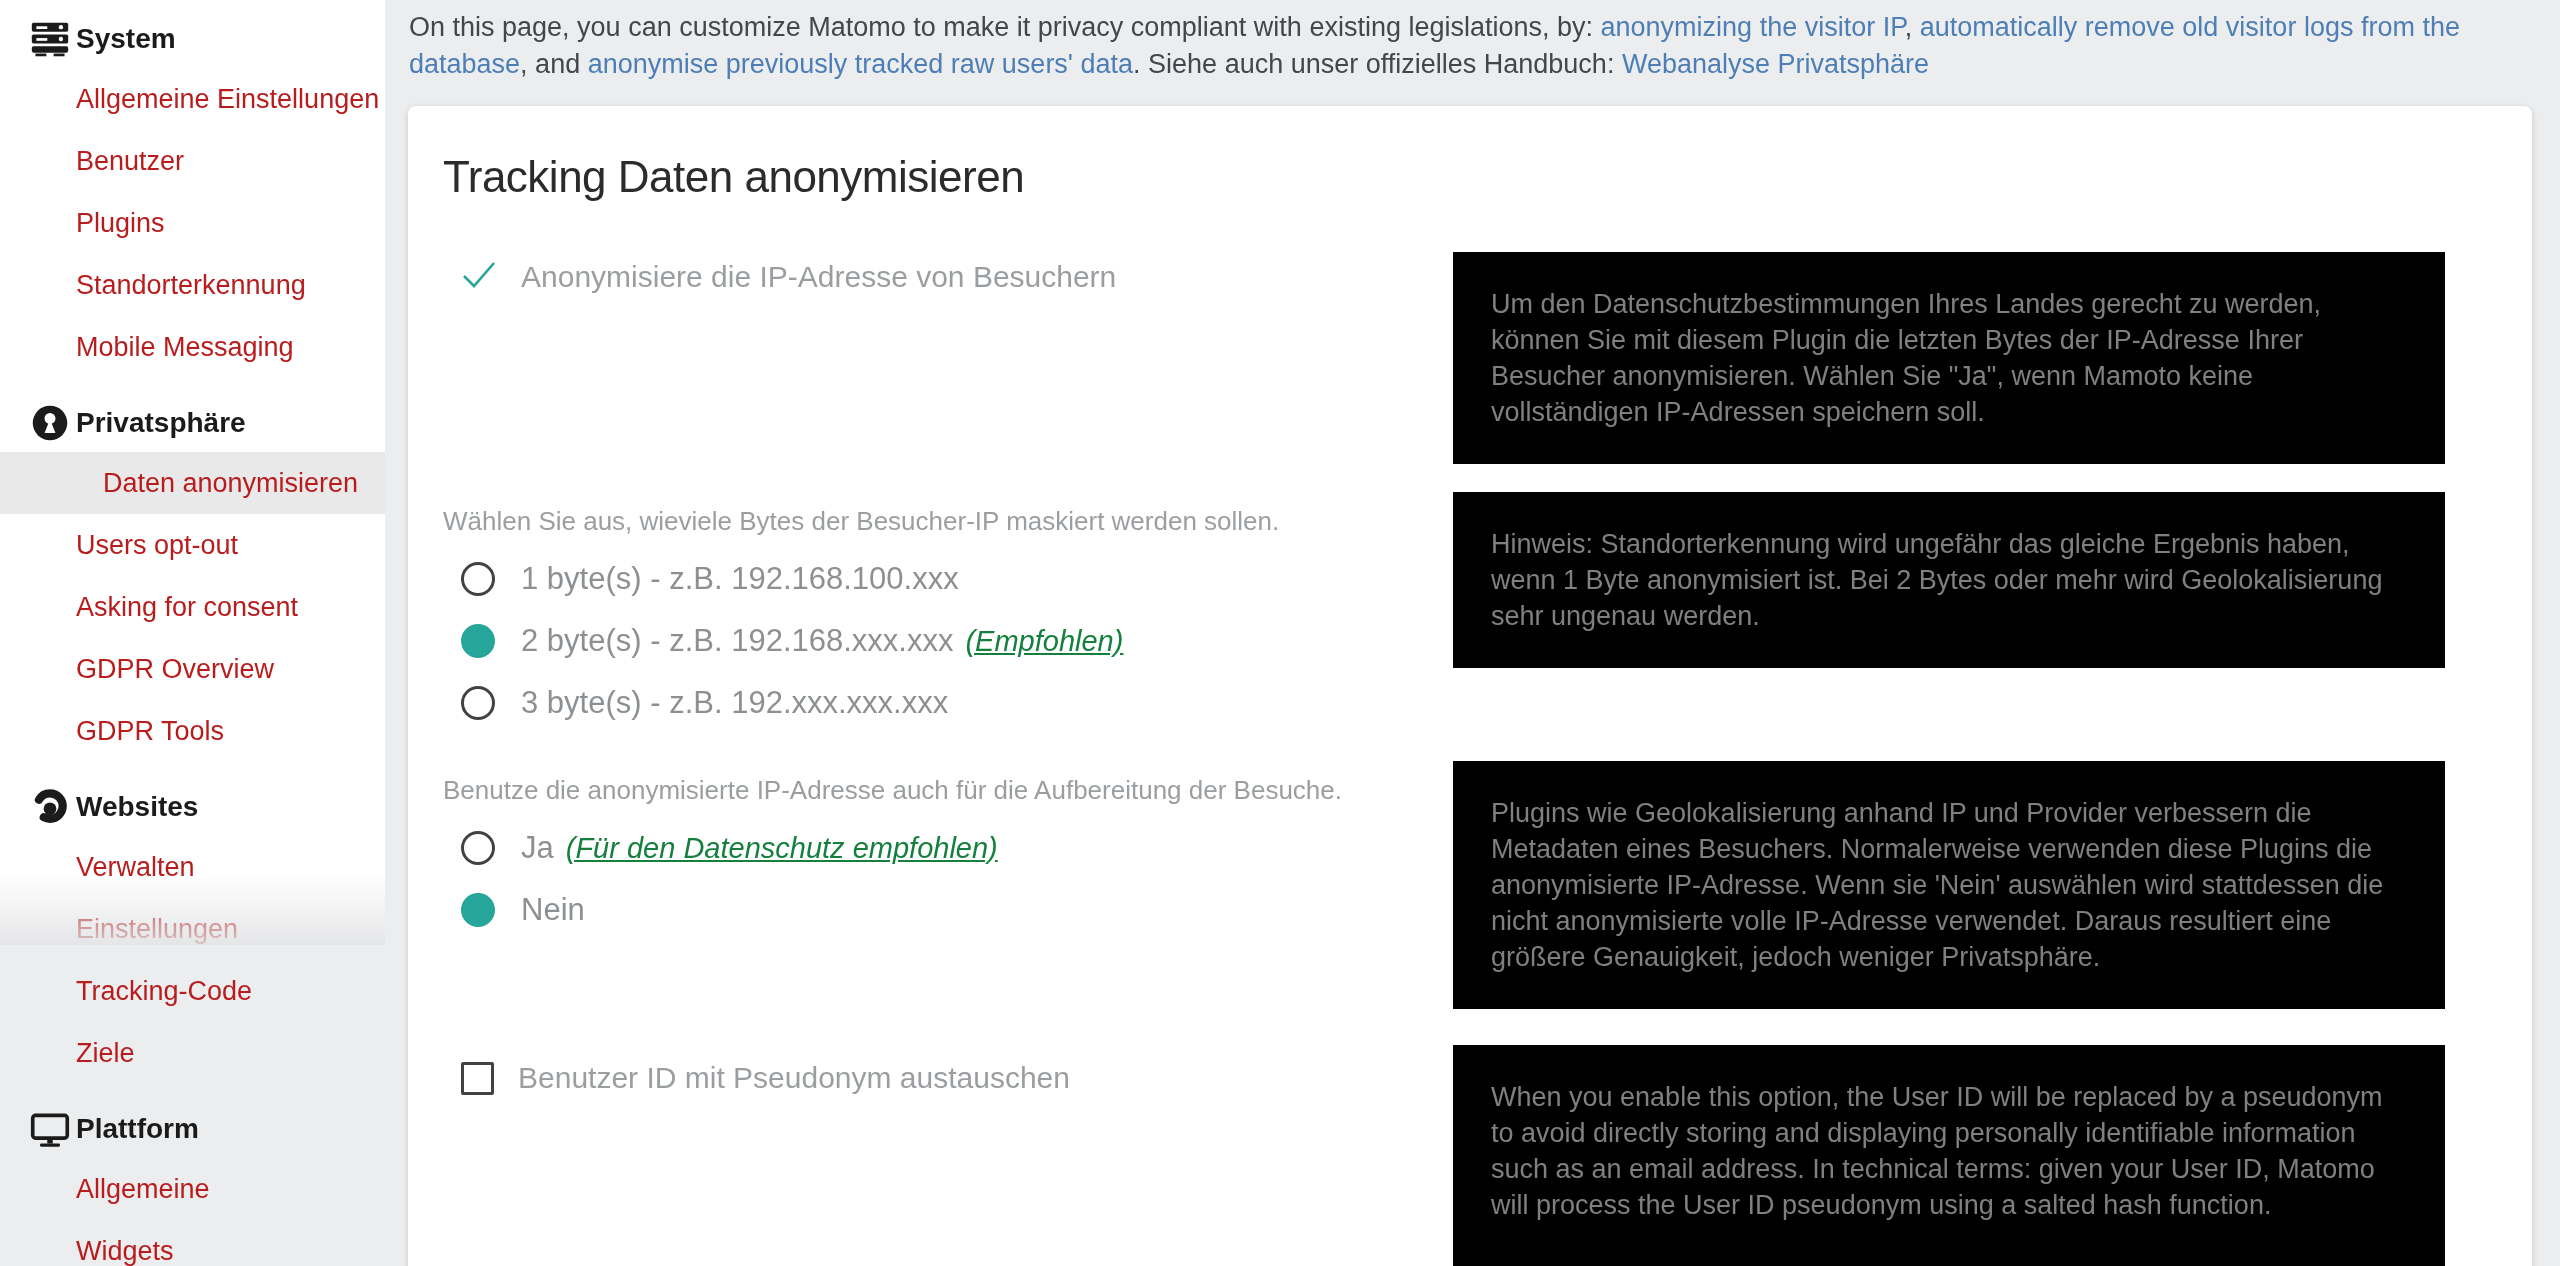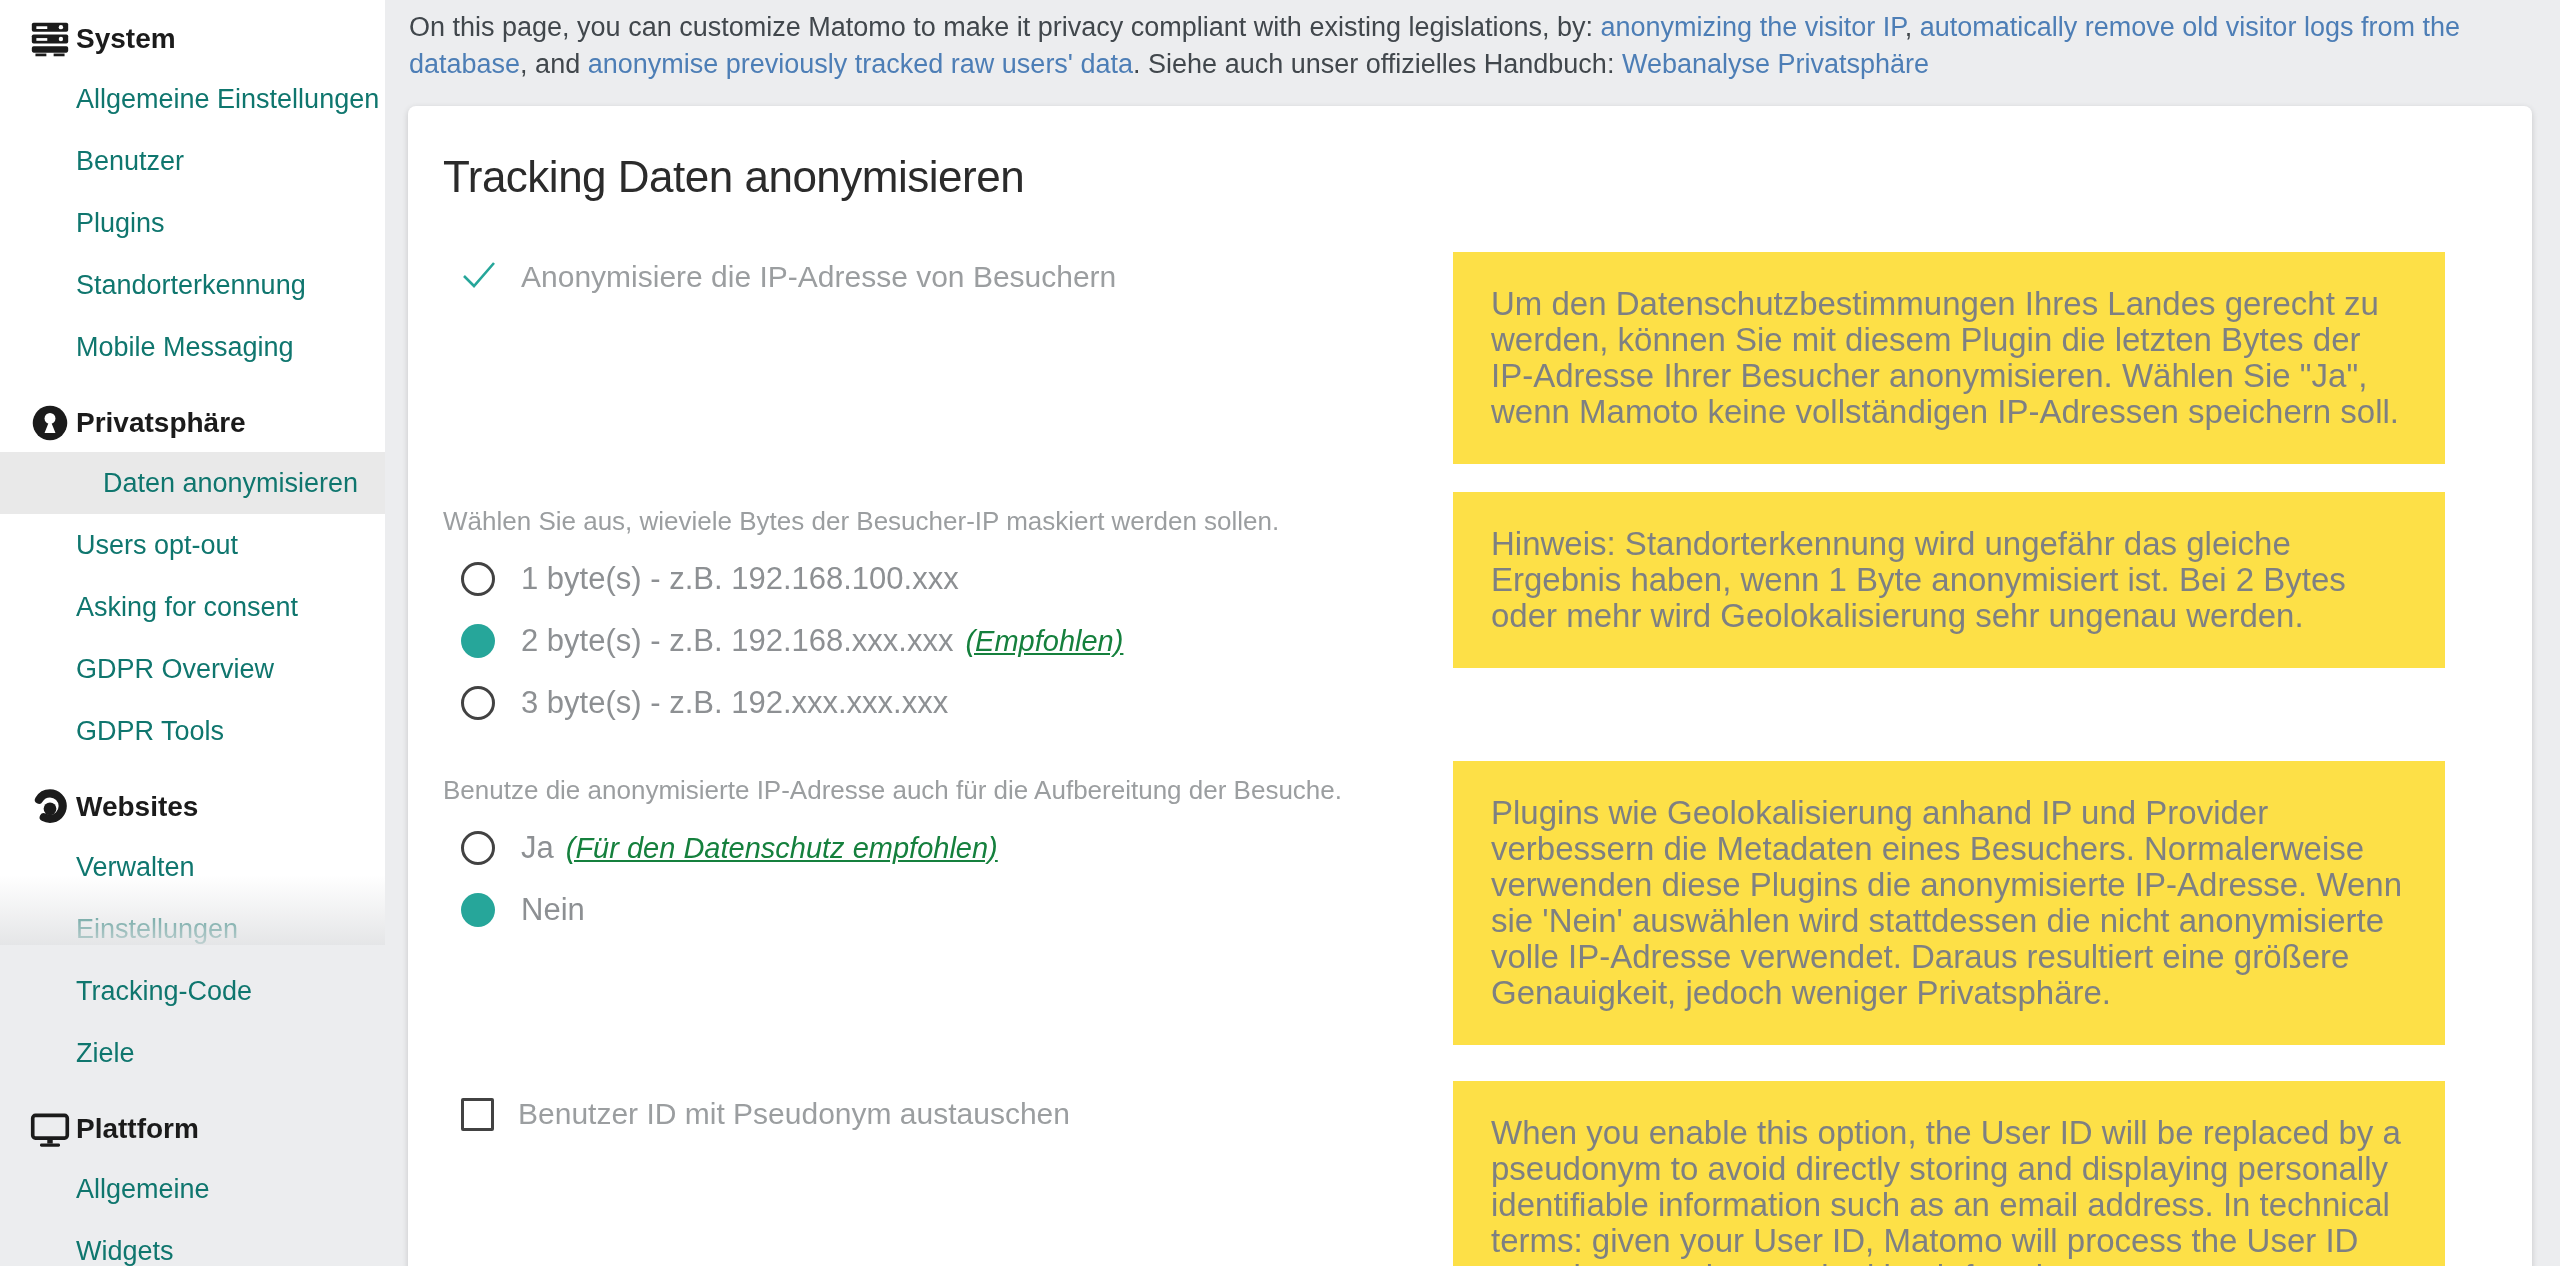--- a/index.html
+++ b/index.html
@@ -21,21 +21,21 @@
   }
   .side-section { margin-top: 16px; }
   .side-section:first-child { margin-top: 0; }
   .side-header {
     display: flex; align-items: center; height: 58px; padding-left: 30px;
     font-size: 28px; font-weight: bold; color: #1b1b1b; cursor: pointer;
   }
   .side-header .sicon { width: 46px; display: flex; align-items: center; }
   .side-item {
     display: flex; align-items: center; height: 62px; padding-left: 76px;
-    font-size: 27px; color: #0f766e; cursor: pointer; white-space: nowrap;
+    font-size: 27px; color: #b91c1c; cursor: pointer; white-space: nowrap;
   }
   .side-item.active { background: #e9e9e9; justify-content: center; }
   
   .content { position: absolute; left: 385px; top: 0; width: 2175px; height: 1266px; }
   .banner {
     padding: 9px 40px 0 24px; font-size: 27px; line-height: 37px;
     color: #41474c; max-width: 2165px;
   }
   .banner a.blink { color: #4d7eb6; text-decoration: none; cursor: pointer; }
   
@@ -44,22 +44,22 @@
     box-shadow: 0 2px 6px rgba(0,0,0,0.16);
     padding: 46px 48px 60px 35px; min-height: 1200px;
   }
   .card-title {
     font-size: 44px; font-weight: 400; color: #2b2b2b; letter-spacing: -0.5px;
     margin-bottom: 50px;
   }
   .group { display: flex; justify-content: flex-start; align-items: flex-start; }
   .group-left { width: 1010px; }
   .group-help {
-    width: 992px; background: #fde047; padding: 34px 38px;
-    font-size: 33px; line-height: 36px; color: #7e8082;
+    width: 992px; background: #000000; padding: 34px 38px;
+    font-size: 27px; line-height: 36px; color: #7e8082;
   }
   .group-help p + p { margin-top: 36px; }
   .group-help p.italic { font-style: italic; }
   .row-1 { margin-bottom: 28px; }
   .row-2 { margin-bottom: 40px; }
   .row-3 { margin-bottom: 36px; }
   .row-1 .group-left { padding-top: 8px; }
   .row-2 .group-left, .row-3 .group-left { padding-top: 14px; }
   .row-4 .group-left { padding-top: 16px; }
   .field-label { font-size: 26px; color: #9b9ea0; margin-bottom: 24px; }

